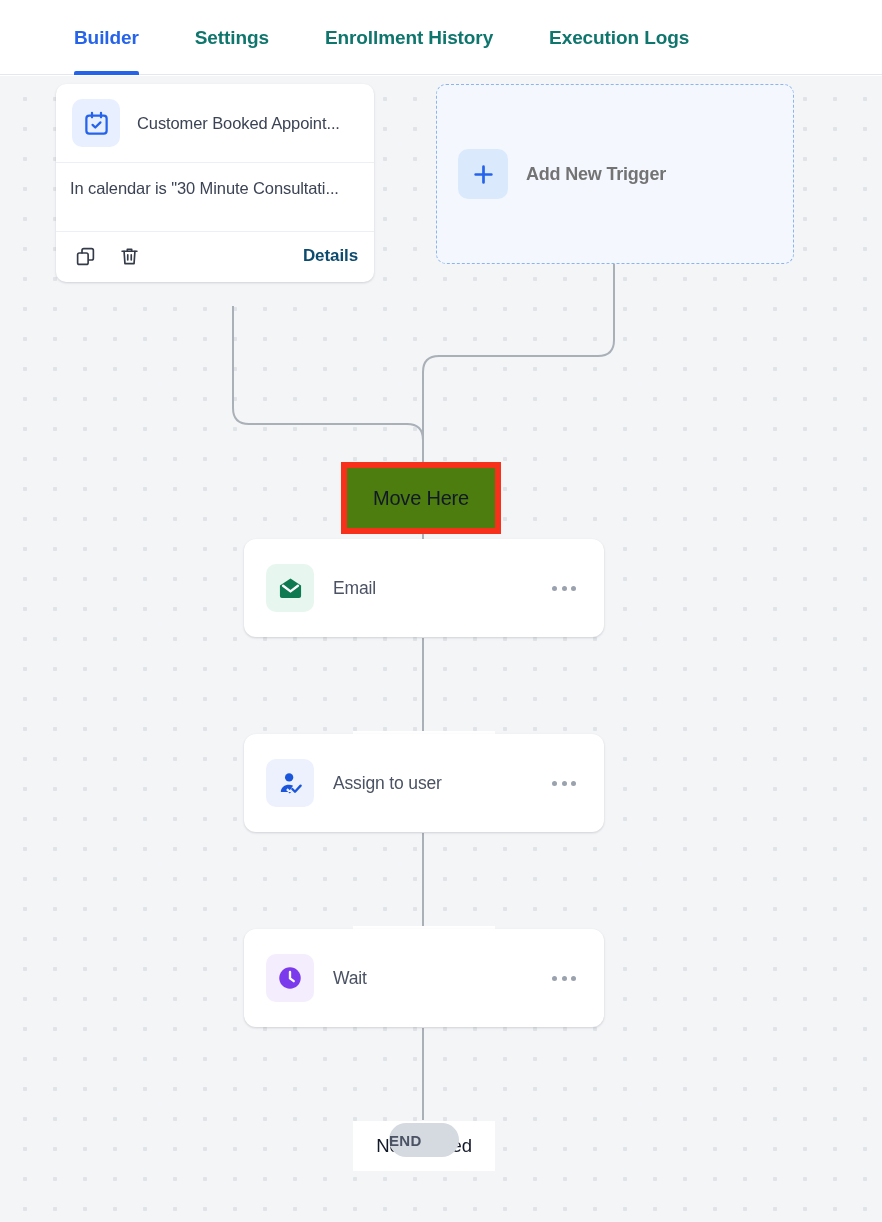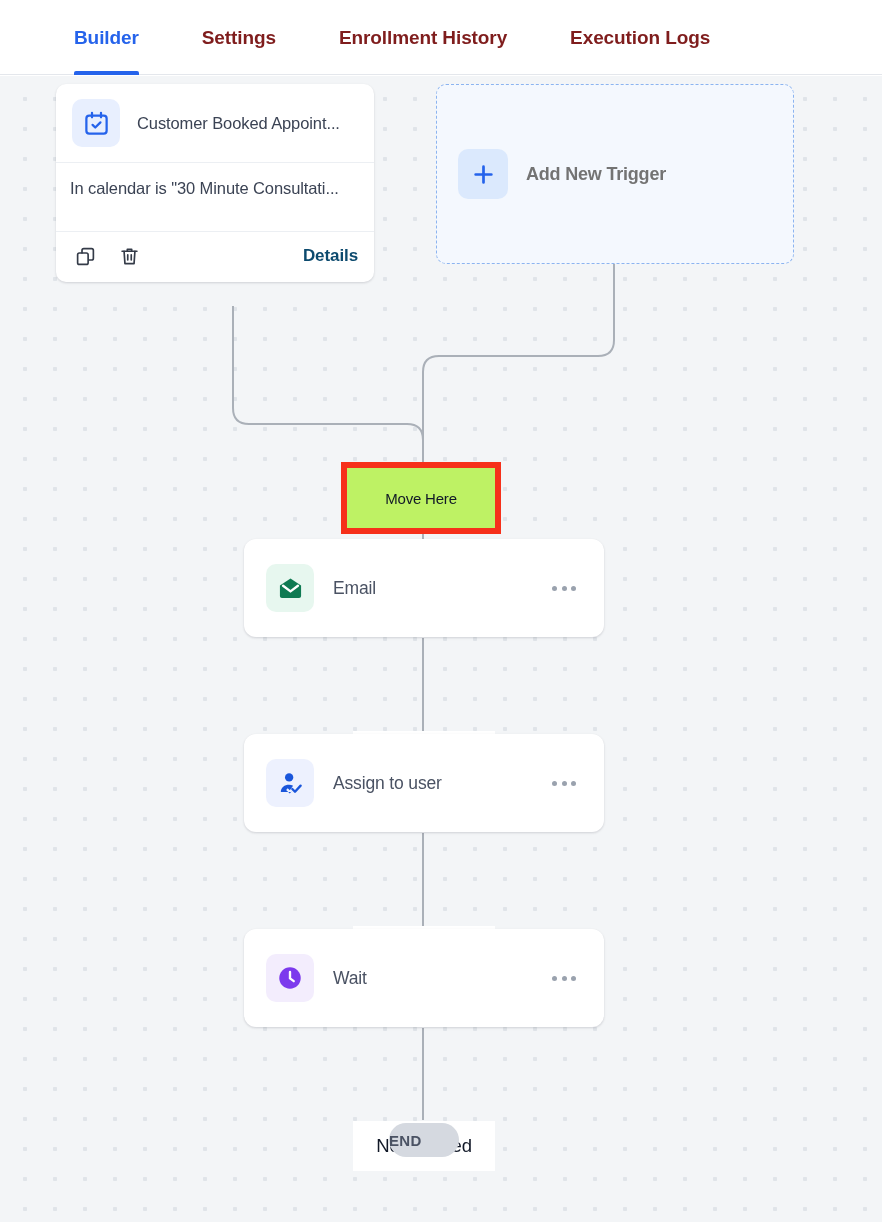--- a/index.html
+++ b/index.html
@@ -12,30 +12,30 @@
 
   #app { position: relative; width: 882px; height: 1222px; }
 
   
   .tabbar {
     position: absolute; left: 0; top: 0;
     width: 882px; height: 75px;
     background: #ffffff;
     border-bottom: 1px solid #e4e7ec;
   }
-  .tabs { position: absolute; left: 74px; top: 0; height: 75px; display: flex; align-items: flex-end; gap: 7px; }
+  .tabs { position: absolute; left: 74px; top: 0; height: 75px; display: flex; align-items: flex-end; }
   .tab {
     position: relative;
     height: 75px;
     display: flex; align-items: center;
     padding: 0 0 0 0;
     margin-right: 56px;
     font-size: 19px;
     font-weight: bold;
-    color: #7f1d1d;
+    color: #0f766e;
     letter-spacing: -0.1px;
     cursor: pointer;
     white-space: nowrap;
   }
   .tab.active { color: #2563eb; }
   .tab.active::after {
     content: "";
     position: absolute; left: 0; right: 0; bottom: 0;
     height: 4px; background: #2563eb; border-radius: 2px 2px 0 0;
   }
@@ -108,23 +108,23 @@
   .move-here {
     position: absolute; left: 341px; top: 386px;
     width: 160px; height: 72px;
     border: 6px solid #f6301a;
     background: #f6301a;
     display: flex; align-items: center; justify-content: center;
     cursor: pointer;
   }
   .move-here-inner {
     width: 100%; height: 100%;
-    background: #bef264;
+    background: #4d7c0f;
     display: flex; align-items: center; justify-content: center;
-    font-size: 15px; color: #111827; letter-spacing: -0.2px;
+    font-size: 20px; color: #111827; letter-spacing: -0.2px;
   }
 
   
   .action-card {
     position: absolute; left: 244px;
     width: 360px; height: 98px;
     background: #ffffff;
     border-radius: 12px;
     box-shadow: 0 1px 3px rgba(16,24,40,.10), 0 1px 2px rgba(16,24,40,.06);
     display: flex; align-items: center;

